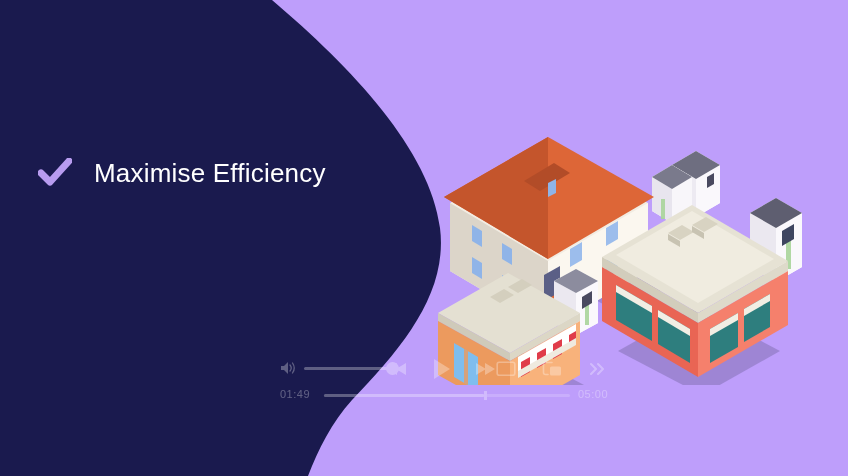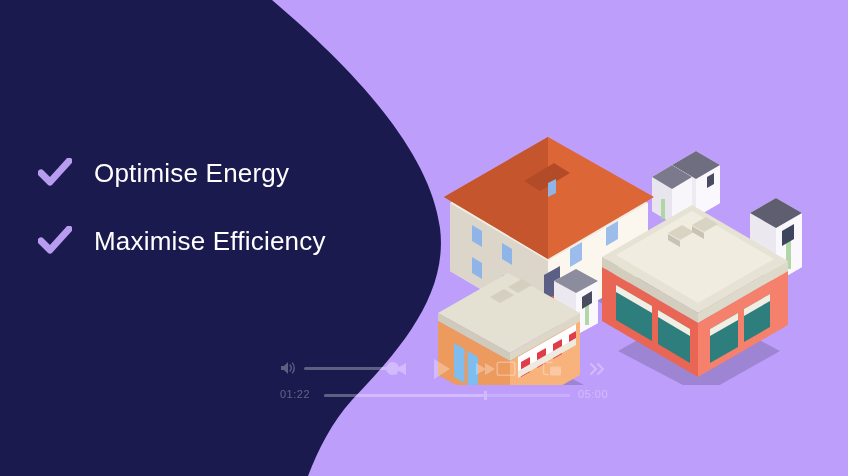--- a/index.html
+++ b/index.html
@@ -298,26 +298,20 @@
                L272 0
                C 352 68, 430 150, 440 228
                C 448 292, 404 346, 352 400
                C 332 422, 318 450, 308 476
                L0 476 Z" fill="#1A1A4E"></path>
     </svg>
   </div>
 
   <div id="bullet-list">
 
-    <div class="bullet-row">
-      <svg class="check-icon" viewBox="0 0 34 30" xmlns="http://www.w3.org/2000/svg">
-        <path d="M3 15 L12 24 L31 3" stroke="#B89CF0" stroke-width="7" stroke-linecap="round" stroke-linejoin="round" fill="none"></path>
-      </svg>
-      <span class="bullet-label">Optimise Energy</span>
-    </div>
 
 
     <div class="bullet-row">
       <svg class="check-icon" viewBox="0 0 34 30" xmlns="http://www.w3.org/2000/svg">
         <path d="M3 15 L12 24 L31 3" stroke="#B89CF0" stroke-width="7" stroke-linecap="round" stroke-linejoin="round" fill="none"></path>
       </svg>
       <span class="bullet-label">Maximise Efficiency</span>
     </div>
 
   </div>
@@ -359,21 +353,21 @@
           <rect x="8" y="5.5" width="11" height="9" rx="1.6" fill="#FFFFFF"></rect>
         </svg>
         <svg width="20" height="16" viewBox="0 0 20 16">
           <path d="M3 3 L8 8 L3 13" stroke="#FFFFFF" stroke-width="2" fill="none" stroke-linecap="round" stroke-linejoin="round"></path>
           <path d="M10 3 L15 8 L10 13" stroke="#FFFFFF" stroke-width="2" fill="none" stroke-linecap="round" stroke-linejoin="round"></path>
         </svg>
       </div>
     </div>
 
     <div class="ctrl-row-bottom">
-      <span class="time-elapsed">01:22</span>
+      <span class="time-elapsed">01:49</span>
       <div class="progress-track">
         <div class="progress-fill" id="progress-fill" style="width: 159.9px;"></div>
         <div class="progress-head" id="progress-head" style="left: 159.9px;"></div>
       </div>
       <span class="time-total">05:00</span>
     </div>
 
   </div>
 
 </div>

